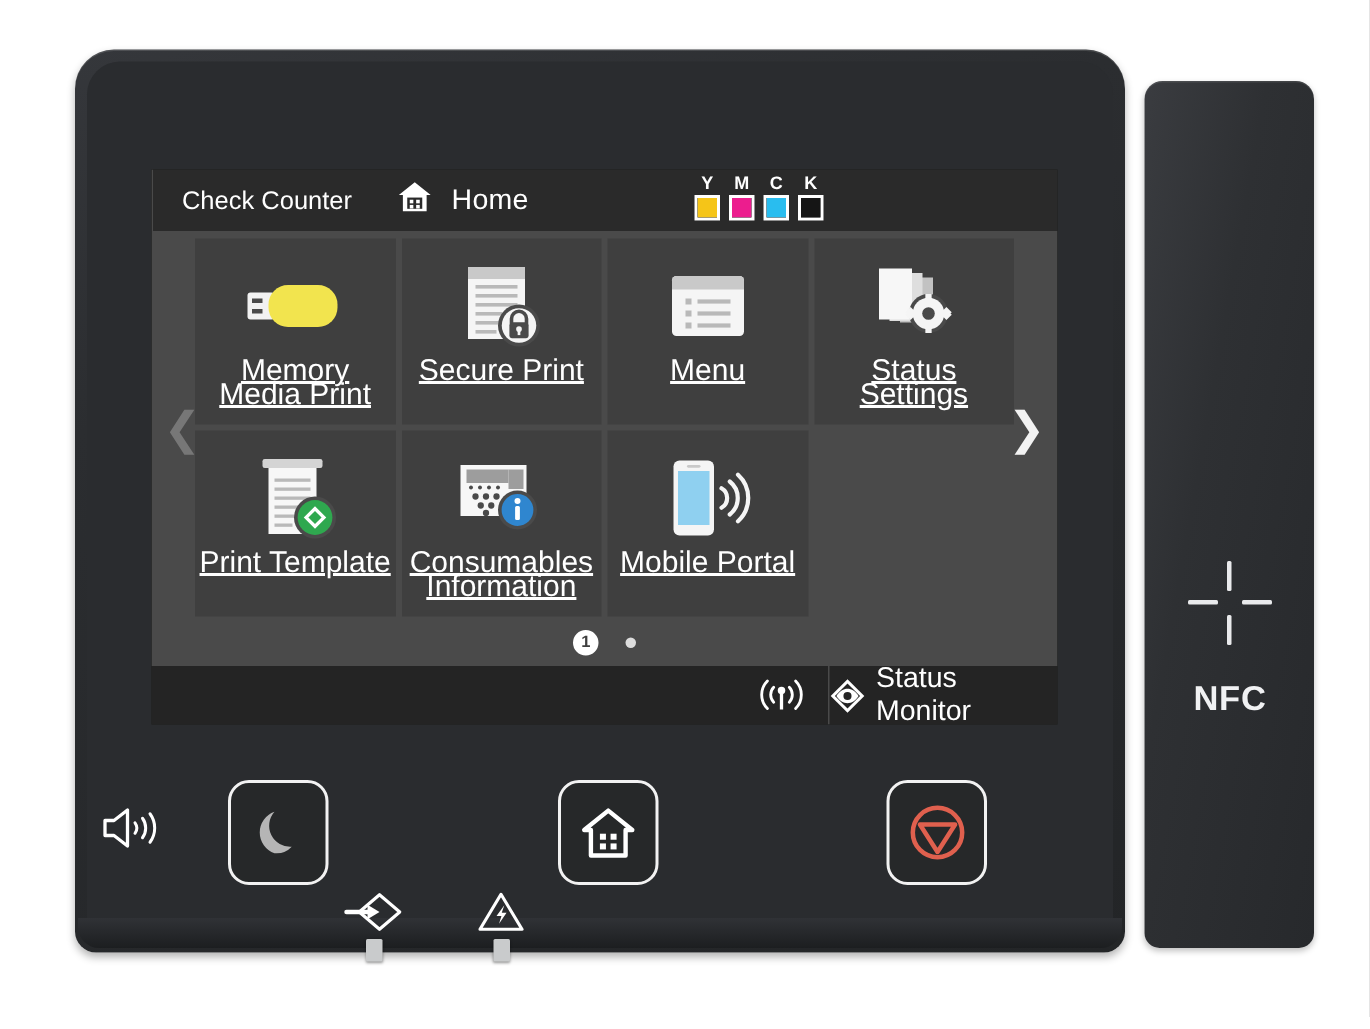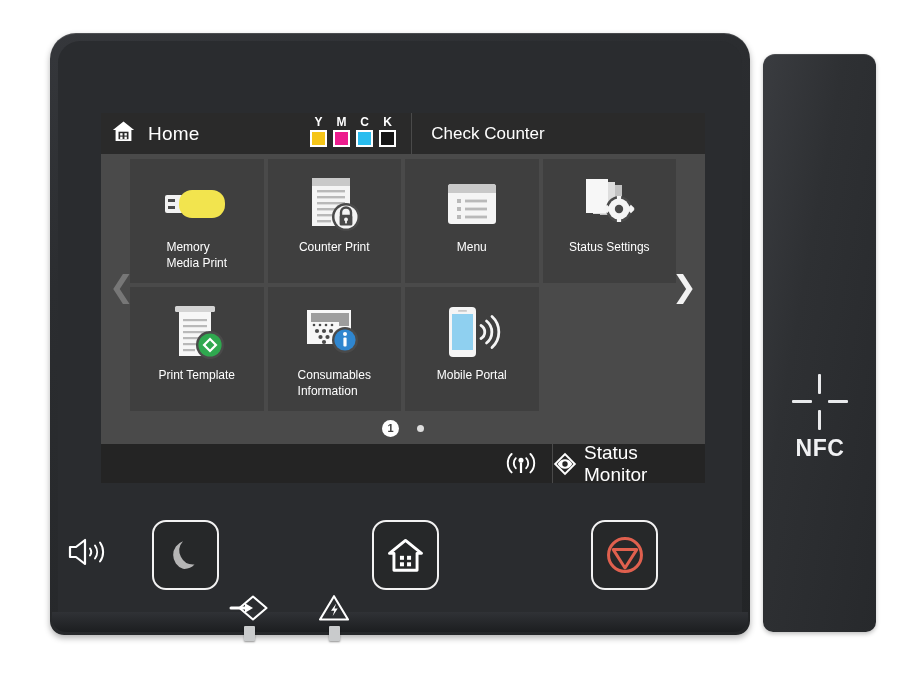--- a/index.html
+++ b/index.html
@@ -13,21 +13,21 @@
     background:linear-gradient(100deg,#3a3c40 0%,#2e3033 38%,#27292c 100%);
     border-radius:12px 12px 10px 10px;
     box-shadow:inset 0 1px 0 rgba(255,255,255,.10), 0 2px 4px rgba(0,0,0,.25);}
   #nfc-mark{position:absolute;left:776px;top:370px;width:88px;height:112px;
     display:flex;flex-direction:column;align-items:center;justify-content:flex-start;}
   #nfc-cross{position:relative;width:64px;height:64px;}
   #nfc-cross i{position:absolute;background:#e9eaec;display:block;border-radius:1px;}
   .nfc-v{width:3px;height:20px;left:30px;}
   .nfc-h{height:3px;width:20px;top:30px;}
   #nfc-label{color:#f0f1f3;font-size:23px;font-weight:bold;letter-spacing:.5px;
-    margin-top:1px;font-family:"Liberation Sans",sans-serif;}
+    margin-top:18px;font-family:"Liberation Sans",sans-serif;}
 
   #body-panel{position:absolute;left:50px;top:33px;width:700px;height:602px;
     background:linear-gradient(160deg,#35373b 0%,#2b2d30 30%,#232527 100%);
     border-radius:26px 26px 14px 14px;
     box-shadow:inset 0 1px 0 rgba(255,255,255,.13), 0 3px 6px rgba(0,0,0,.3);}
   #body-inner{position:absolute;left:58px;top:41px;width:684px;height:586px;
     background:#2a2c2f;border-radius:22px 22px 12px 12px;}
   #body-bottom-lip{position:absolute;left:52px;top:612px;width:696px;height:20px;
     background:linear-gradient(180deg,#303236,#1c1e20);border-radius:0 0 14px 14px;}
 
@@ -52,22 +52,22 @@
   .topcell-txt{color:#fff;font-size:17px;}
 
   
   #tilearea{position:absolute;left:0;top:41px;width:604px;height:290px;background:#4a4a4a;}
   #grid{position:absolute;left:29px;top:5px;width:546px;height:252px;
     display:grid;grid-template-columns:repeat(4,1fr);grid-template-rows:repeat(2,1fr);
     gap:4px;}
   .tile{background:#3f3f3f;display:flex;flex-direction:column;align-items:center;
     justify-content:flex-start;padding-top:14px;box-sizing:border-box;cursor:pointer;}
   .tile .ico{height:62px;display:flex;align-items:center;justify-content:center;}
-  .tile .cap{color:#fff;font-size:12px;line-height:16px;
-    margin-top:4px;padding:0 3px;}
+  .tile .cap{color:#fff;font-size:20px;text-align:center;line-height:16px;
+    margin-top:4px;padding:0 3px;text-decoration:underline;}
   .arrow{position:absolute;top:118px;color:#8e8e8e;font-size:30px;line-height:1;
     user-select:none;cursor:pointer;font-family:"DejaVu Sans",sans-serif;}
   #arr-left{left:8px;color:#777;}
   #arr-right{right:8px;color:#f2f2f2;}
 
   #pager{position:absolute;left:0;top:262px;width:604px;height:24px;
     display:flex;align-items:center;justify-content:center;gap:18px;}
   #pg1{width:17px;height:17px;border-radius:50%;background:#fff;color:#3f3f3f;
     font-size:11px;font-weight:bold;display:flex;align-items:center;justify-content:center;}
   #pg2{width:7px;height:7px;border-radius:50%;background:#ddd;}
@@ -111,20 +111,24 @@
     <div id="nfc-label">NFC</div>
   </div>
 
   <div id="body-panel"></div>
   <div id="body-inner"></div>
   <div id="body-bottom-lip"></div>
 
   <div id="screen">
 
     <div id="topbar">
+      <div class="topcell" id="tc-check">
+        <span class="topcell-txt">Check Counter</span>
+      </div>
+
       <div class="topcell" id="tc-home">
         <span>
           <svg width="25" height="25" viewBox="0 0 24 24">
             <path d="M12 2.4 1.8 10.6h2.6V21h15.2V10.6h2.6z" fill="#fff"></path>
             <rect x="7.2" y="12.2" width="9.6" height="7.2" fill="#2a2a2a"></rect>
             <rect x="8.8" y="13.6" width="2.3" height="2.3" fill="#fff"></rect>
             <rect x="12.9" y="13.6" width="2.3" height="2.3" fill="#fff"></rect>
             <rect x="8.8" y="16.9" width="2.3" height="2.3" fill="#fff"></rect>
             <rect x="12.9" y="16.9" width="2.3" height="2.3" fill="#fff"></rect>
           </svg>
@@ -152,24 +156,20 @@
           </div>
           <div class="toner">
             <div class="lbl">K</div>
             <div class="bx">
                 <div class="fill" style="height:100%;background:#151515"></div>
               </div>
           </div>
         </div>
       </div>
 
-      <div class="topcell" id="tc-check">
-        <span class="topcell-txt">Check Counter</span>
-      </div>
-
     </div>
 
     <div id="tilearea">
 
       <div class="arrow" id="arr-left">❮</div>
       <div class="arrow" id="arr-right">❯</div>
 
       <div id="grid">
 
         <div class="tile">
@@ -198,21 +198,21 @@
                 <rect x="11" y="45" width="14" height="2.4"></rect>
               </g>
               <circle cx="40" cy="42" r="14" fill="#4a4a4a"></circle>
               <circle cx="40" cy="42" r="11.5" fill="#f5f5f5"></circle>
               <path d="M35 41v-3.5a5 5 0 0110 0V41z" fill="none" stroke="#4a4a4a" stroke-width="2.4"></path>
               <rect x="33.6" y="40.5" width="12.8" height="10" rx="1.6" fill="#4a4a4a"></rect>
               <circle cx="40" cy="44.4" r="1.9" fill="#f5f5f5"></circle>
               <rect x="39.1" y="44.4" width="1.8" height="4" fill="#f5f5f5"></rect>
             </svg>
           </div>
-          <div class="cap">Counter Print</div>
+          <div class="cap">Secure Print</div>
         </div>
 
         <div class="tile">
           <div class="ico">
             <svg width="56" height="48" viewBox="0 0 56 48">
               <rect x="4" y="4" width="48" height="40" rx="3" fill="#f5f5f5"></rect>
               <path d="M4 7a3 3 0 013-3h42a3 3 0 013 3v6H4z" fill="#c9c9c9"></path>
               <g fill="#b9b9b9">
                 <rect x="13" y="19" width="4" height="4"></rect>
                   <rect x="21" y="19.6" width="22" height="2.8"></rect>

